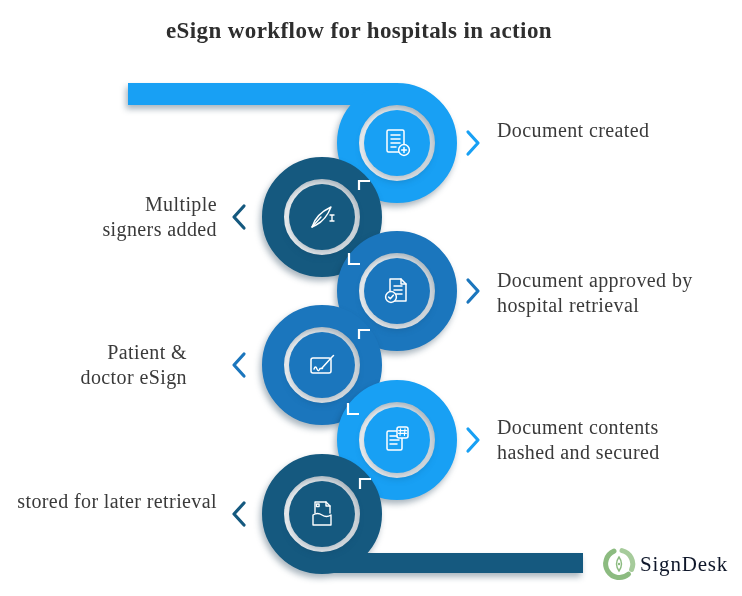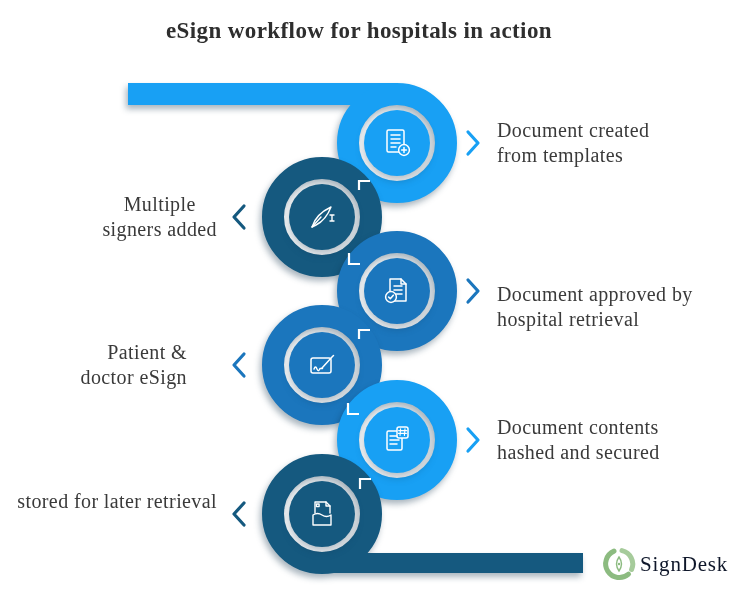--- a/index.html
+++ b/index.html
@@ -113,27 +113,26 @@
     <polyline points="468,132 478,143 468,154" fill="none" stroke-width="3.2" stroke-linecap="round" stroke-linejoin="round" stroke="#18A0F4"></polyline>
     <polyline points="244,206 234,217 244,228" fill="none" stroke-width="3.2" stroke-linecap="round" stroke-linejoin="round" stroke="#15597F"></polyline>
     <polyline points="468,280 478,291 468,302" fill="none" stroke-width="3.2" stroke-linecap="round" stroke-linejoin="round" stroke="#1B76BD"></polyline>
     <polyline points="244,354 234,365 244,376" fill="none" stroke-width="3.2" stroke-linecap="round" stroke-linejoin="round" stroke="#1B76BD"></polyline>
     <polyline points="468,429 478,440 468,451" fill="none" stroke-width="3.2" stroke-linecap="round" stroke-linejoin="round" stroke="#18A0F4"></polyline>
     <polyline points="244,503 234,514 244,525" fill="none" stroke-width="3.2" stroke-linecap="round" stroke-linejoin="round" stroke="#15597F"></polyline>
   </svg>
 
   <div class="step-label right" style="left:497px;top:118px;">
     <div>Document created</div>
-    <div>from templates</div>
   </div>
-  <div class="step-label left" style="right:525px;top:192px;text-align:center;">
+  <div class="step-label left" style="right:525px;top:192px;">
     <div>Multiple</div>
     <div>signers added</div>
   </div>
-  <div class="step-label right" style="left:497px;top:282px;">
+  <div class="step-label right" style="left:497px;top:268px;">
     <div>Document approved by</div>
     <div>hospital retrieval</div>
   </div>
   <div class="step-label left" style="right:555px;top:340px;">
     <div>Patient &amp;</div>
     <div>doctor eSign</div>
   </div>
   <div class="step-label right" style="left:497px;top:415px;">
     <div>Document contents</div>
     <div>hashed and secured</div>

